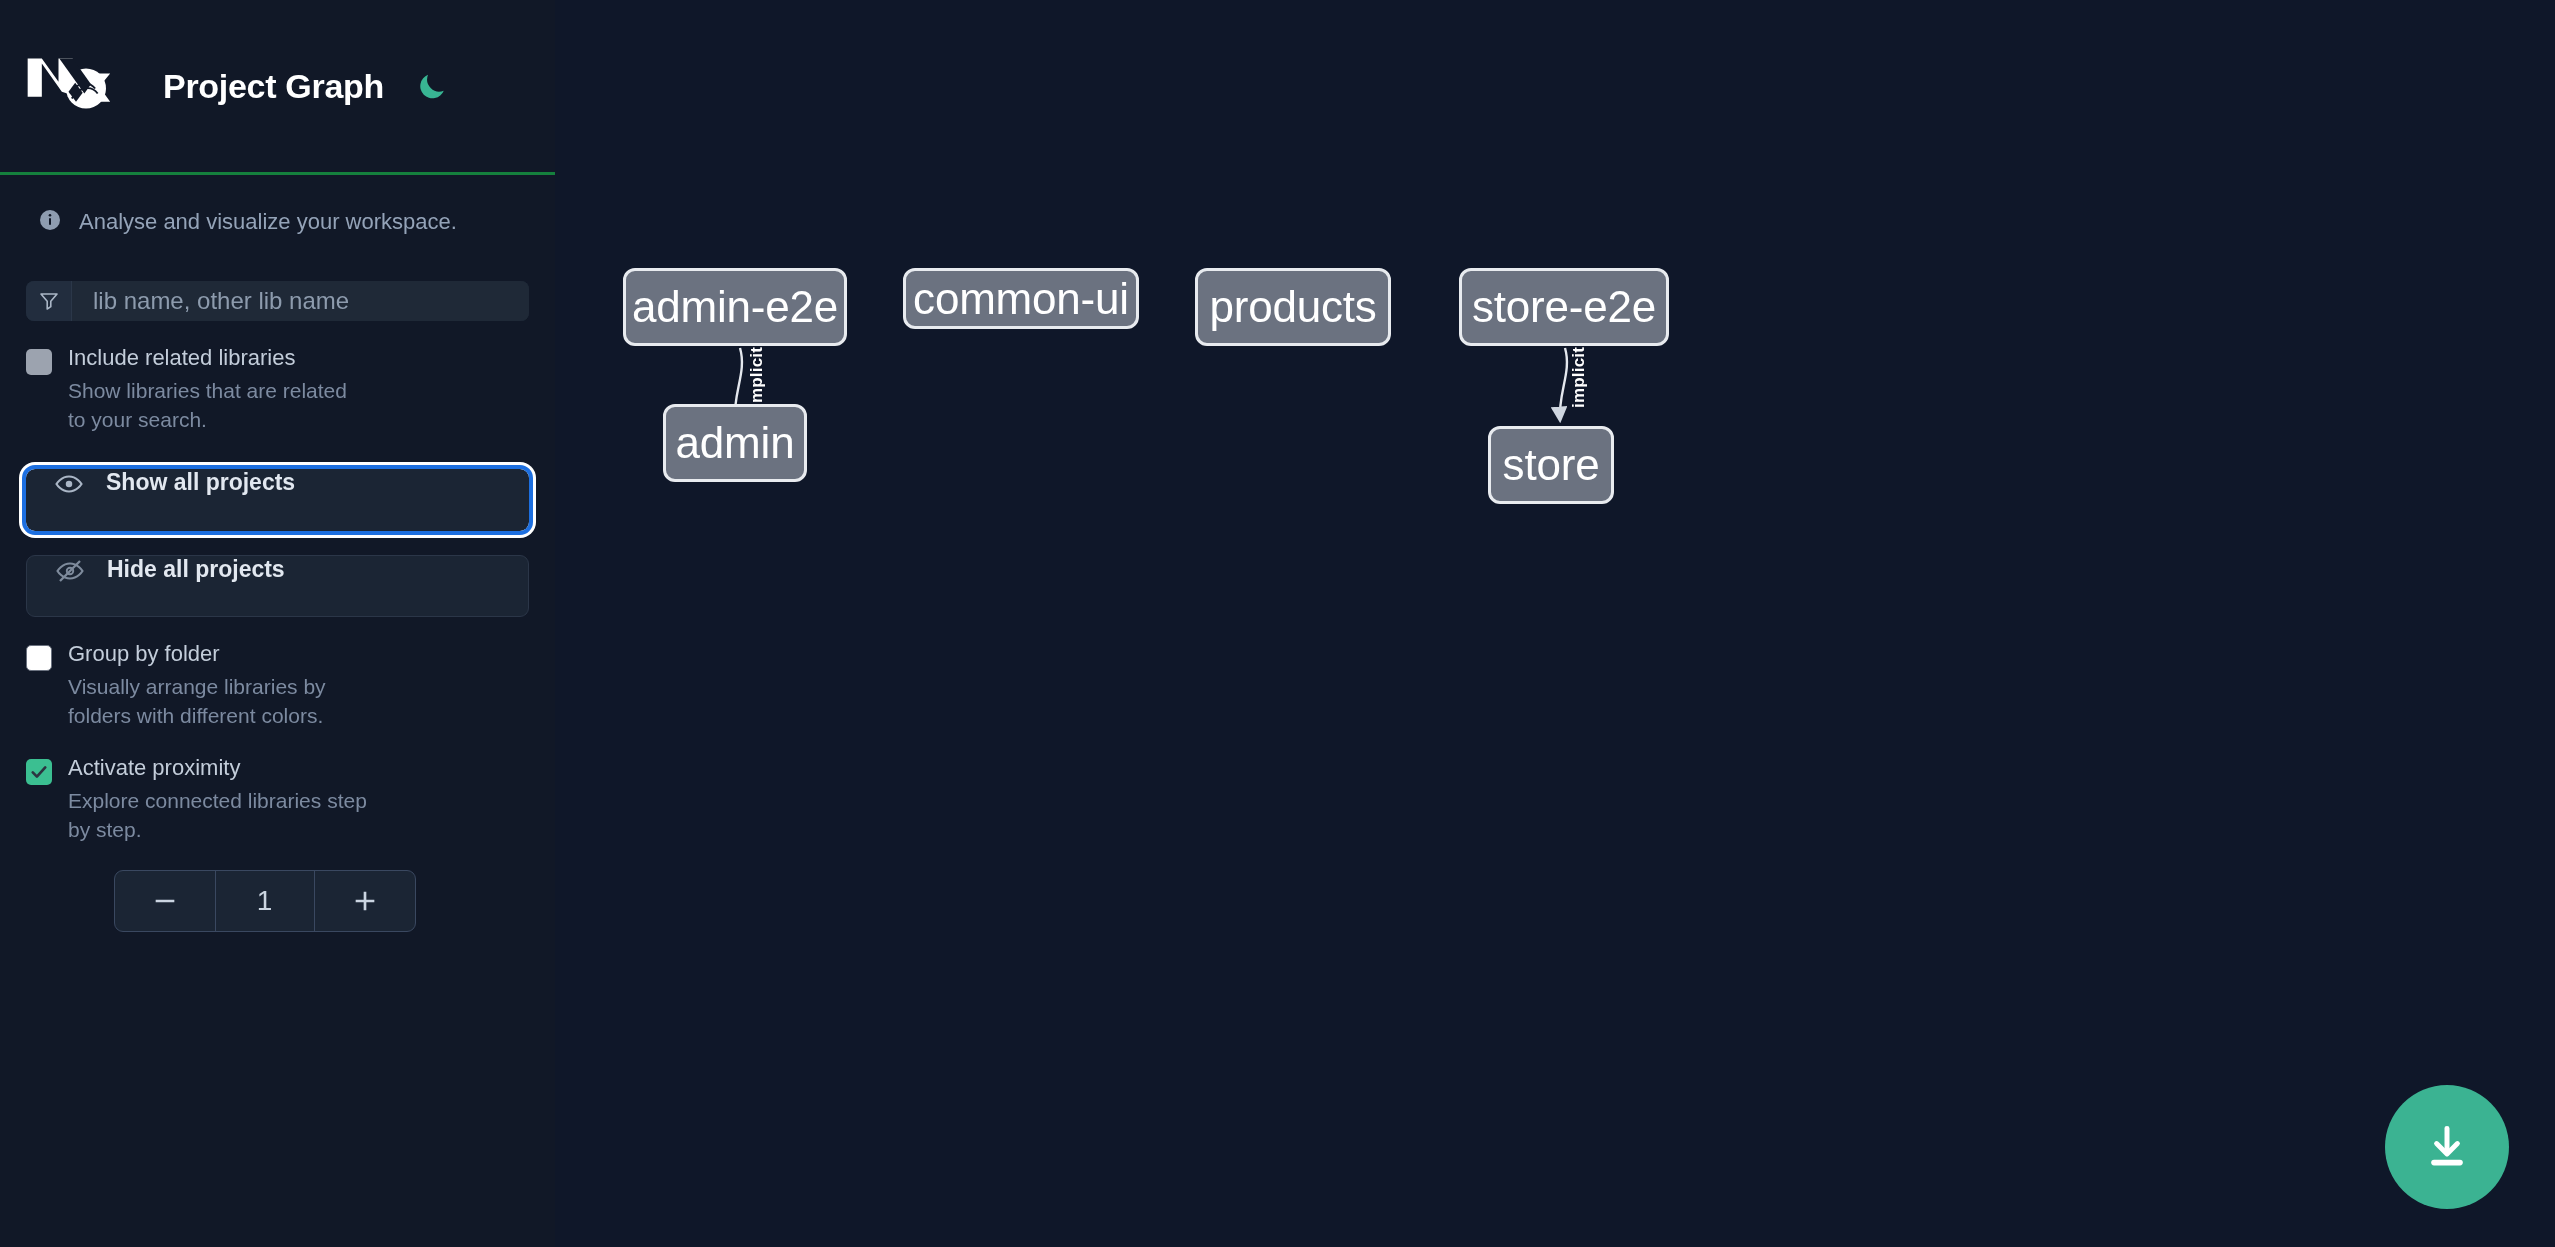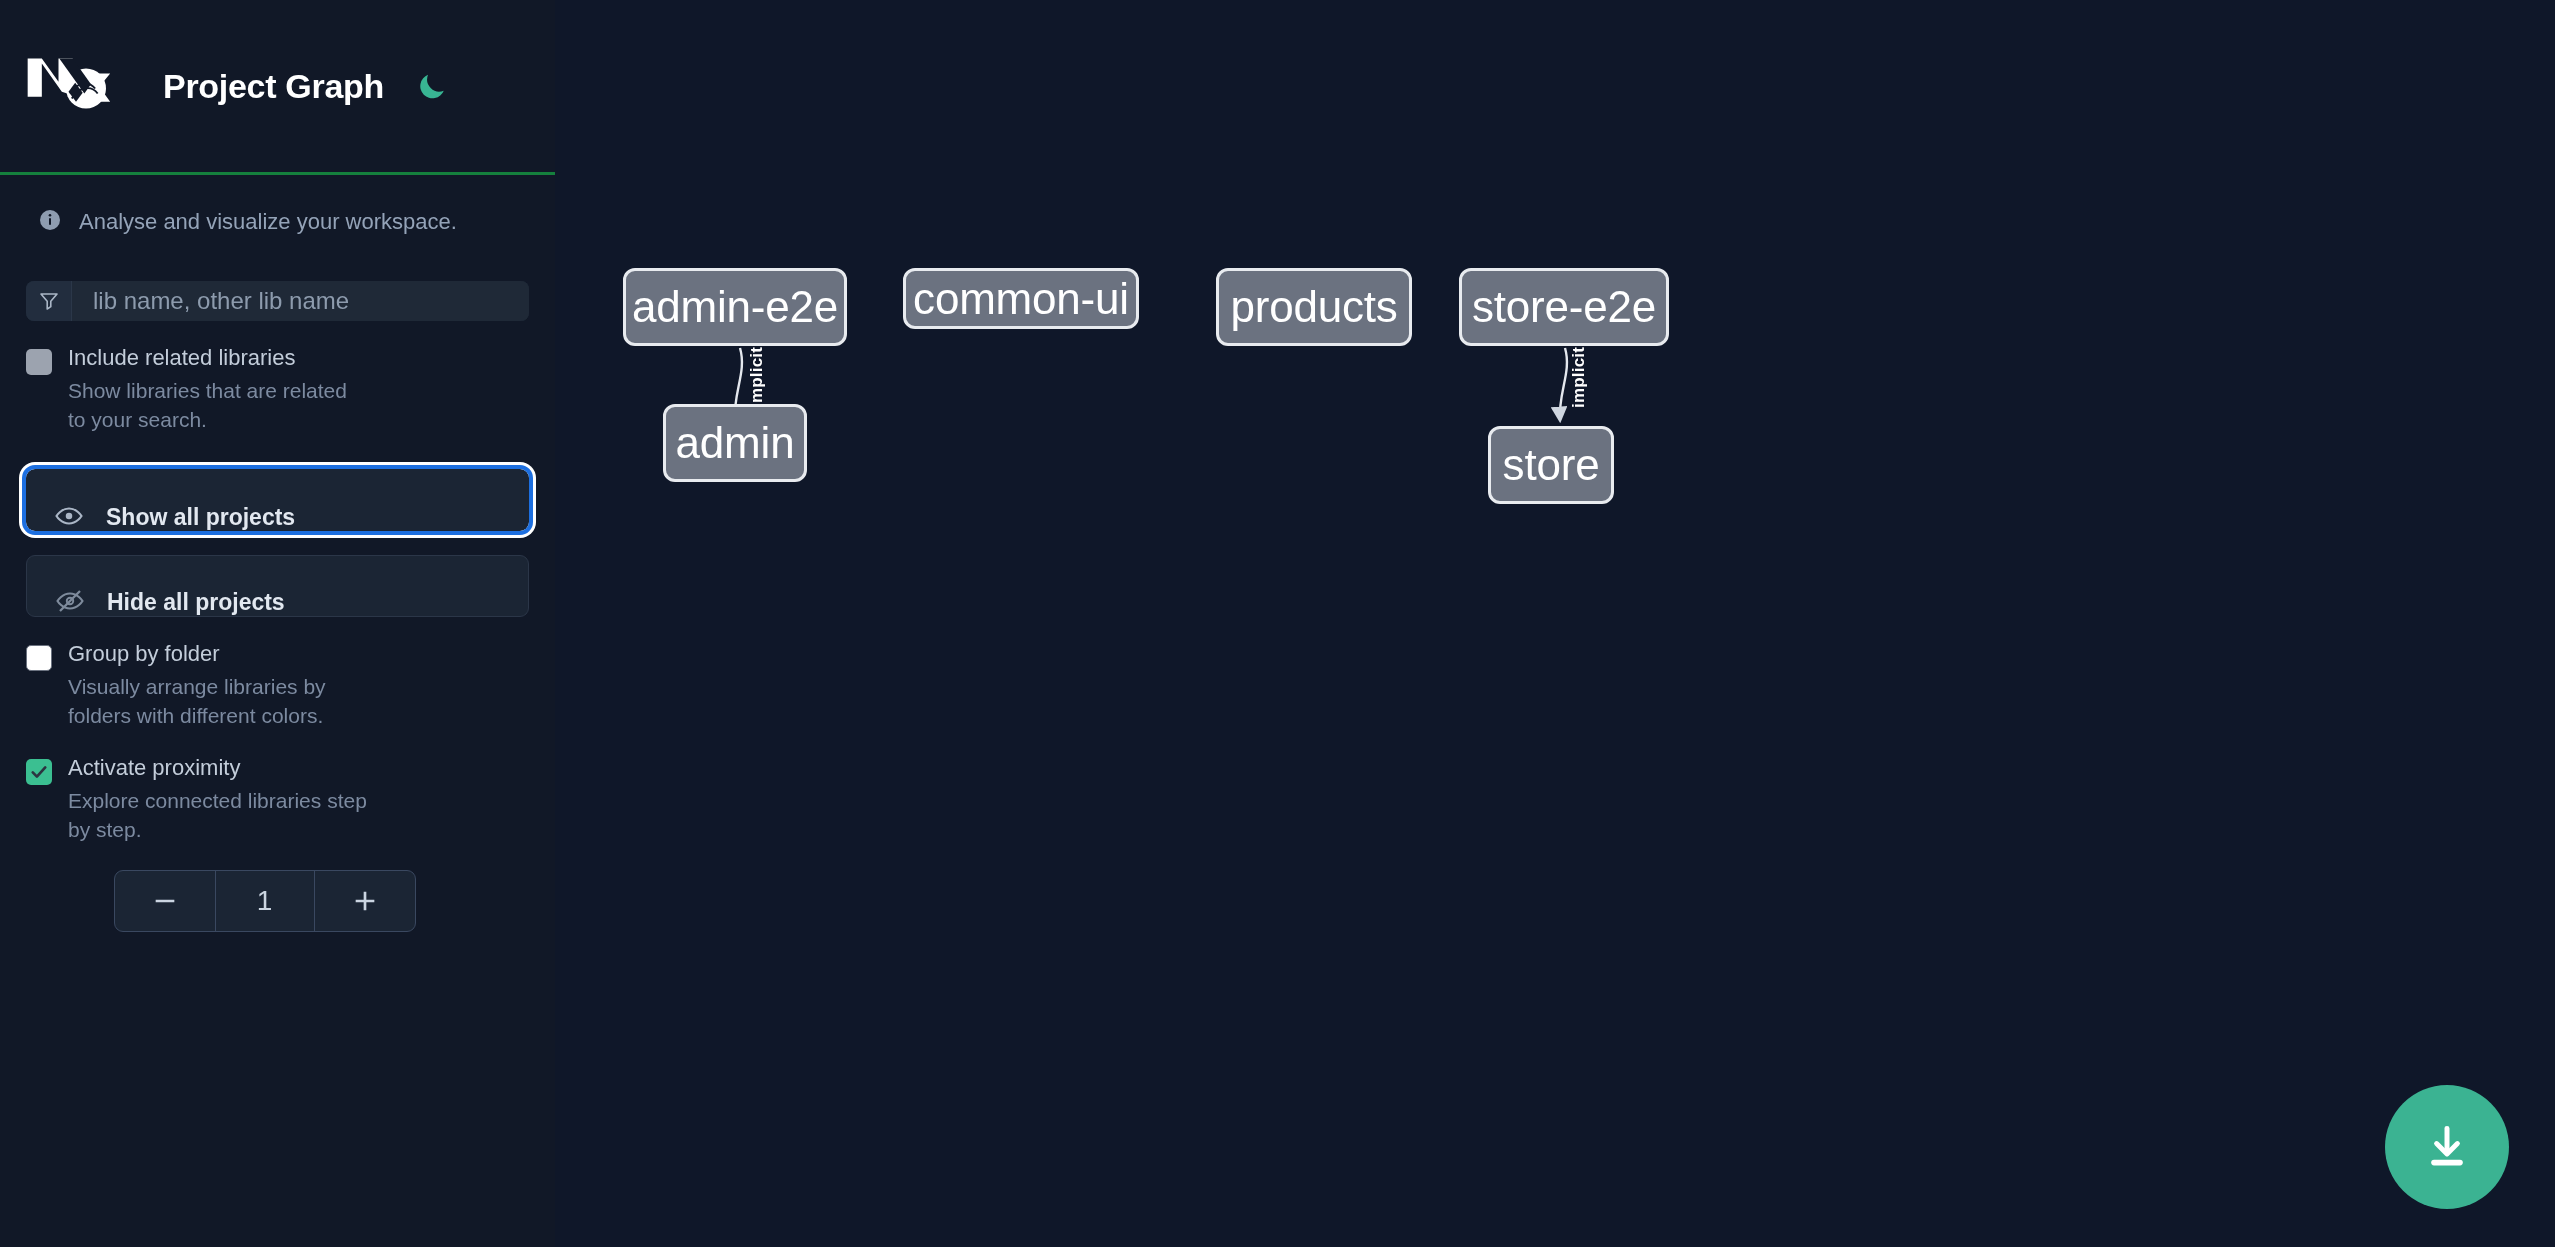--- a/index.html
+++ b/index.html
@@ -87,21 +87,21 @@
   }
   .opt-desc {
     font-size: 21px; color: #7c8aa0; line-height: 1.38;
     margin-top: 7px; max-width: 300px;
   }
   .opt-body { padding-left: 0; }
 
   .btn-block { padding: 34px 26px 0 26px; }
   .wide-btn {
     position: relative;
-    display: flex; align-items: flex-end;
+    display: flex; align-items: flex-start;
     width: 100%; height: 62px;
     background: #1b2534;
     border-radius: 9px;
     padding-left: 28px;
     cursor: pointer;
     border: 1px solid #2b3648;
   }
   .wide-btn.focused {
     border: none;
     outline: 4px solid #1d6fe0;
@@ -304,21 +304,21 @@
       </defs>
       <path d="M185 348 C 192 372 178 392 180 420" stroke="#e4e8ee" stroke-width="2.4" fill="none" marker-end="url(#arrow)"></path>
       <path d="M1010 348 C 1017 372 1003 392 1005 420" stroke="#e4e8ee" stroke-width="2.4" fill="none" marker-end="url(#arrow)"></path>
     </svg>
 
     <div class="edge-label" style="left:192px; top:408px;">implicit</div>
     <div class="edge-label" style="left:1014px; top:408px;">implicit</div>
 
     <div class="node" style="left:68px; top:268px; width:224px; height:78px;">admin-e2e</div>
     <div class="node" style="left:348px; top:268px; width:236px; height:61px;">common-ui</div>
-    <div class="node" style="left:640px; top:268px; width:196px; height:78px;margin-left:21px;">products</div>
+    <div class="node" style="left:640px; top:268px; width:196px; height:78px;">products</div>
     <div class="node" style="left:891px; top:268px; width:210px; height:78px;margin-left:13px;">store-e2e</div>
     <div class="node" style="left:108px; top:404px; width:144px; height:78px;">admin</div>
     <div class="node" style="left:933px; top:426px; width:126px; height:78px;">store</div>
 
     <button class="fab">
       <svg width="52" height="52" viewBox="0 0 24 24" aria-hidden="true">
         <line x1="12" y1="3.5" x2="12" y2="14.5" stroke="#ffffff" stroke-width="2.3" stroke-linecap="round"></line>
         <path d="M7.2 10.4L12 15.2l4.8-4.8" fill="none" stroke="#ffffff" stroke-width="2.3" stroke-linecap="round" stroke-linejoin="round"></path>
         <line x1="6" y1="19.2" x2="18" y2="19.2" stroke="#ffffff" stroke-width="2.6" stroke-linecap="round"></line>
       </svg>

